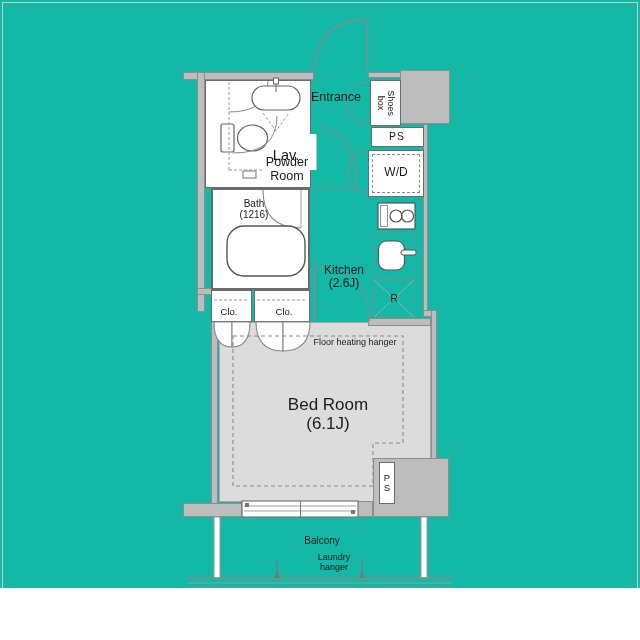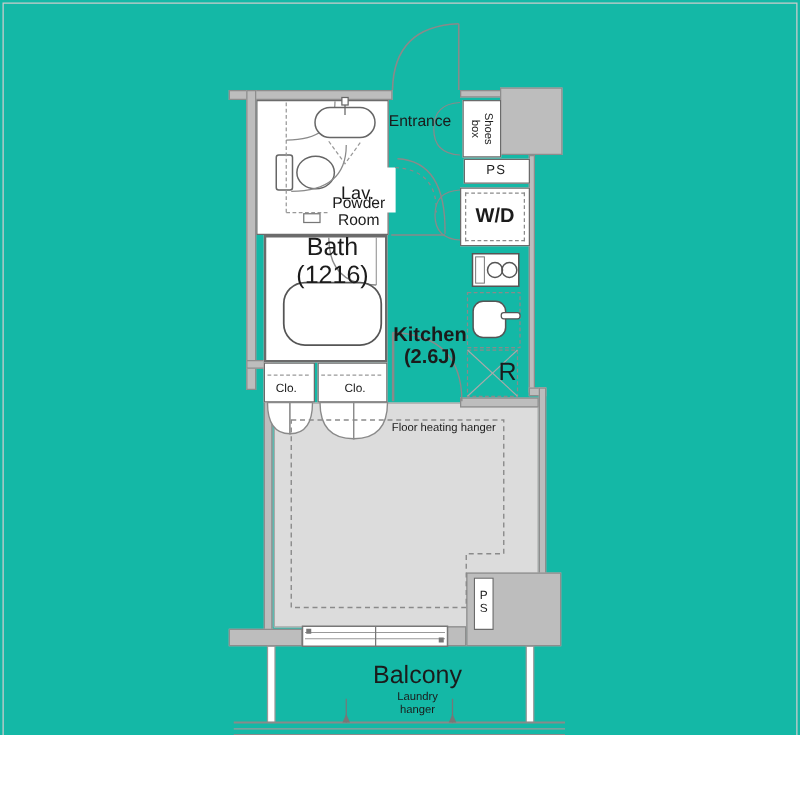--- a/index.html
+++ b/index.html
@@ -8,22 +8,22 @@
   .frame{position:absolute;left:2px;top:2px;width:634px;height:634px;border:1px solid #cccccc;}
   .wall{position:absolute;background:#bdbdbd;border:1px solid #8d8d8d;box-sizing:border-box;}
   .roombox{position:absolute;background:#ffffff;border:1.5px solid #6b6b6b;box-sizing:border-box;}
   .fixbox{position:absolute;background:#ffffff;border:1.2px solid #6b6b6b;box-sizing:border-box;}
   .floor{position:absolute;background:#dcdcdc;border:1px solid #a8a8a8;box-sizing:border-box;}
   .inner-dashed{position:absolute;left:3px;top:3px;right:3px;bottom:3px;border:1px dashed #8a8a8a;}
   svg.overlay{position:absolute;left:0;top:0;pointer-events:none;}
   .label{position:absolute;transform:translate(-50%,-50%);white-space:pre-line;text-align:center;
          line-height:1.1;color:#1b1b1b;}
   .fs9{font-size:9px;} .fs95{font-size:9.5px;} .fs10{font-size:10.5px;letter-spacing:1px;}
-  .fs12{font-size:12.5px;} .fs14{font-size:14.5px;} .fs15{font-size:20px;margin-left:12px;}
-  .fs16{font-size:16px;font-weight:bold;} .fs17{font-size:17px;}
+  .fs12{font-size:12.5px;} .fs14{font-size:14.5px;} .fs15{font-size:10px;}
+  .fs16{font-size:12px;} .fs17{font-size:17px;}
   .rot90{transform:translate(-50%,-50%) rotate(90deg);}
   .footer-note{position:absolute;transform:translate(-50%,-50%);font-size:11px;font-weight:bold;
          white-space:nowrap;color:#111;}
 </style>
 </head>
 <body>
 
 <div id="stage">
   <div class="frame"></div>
 
@@ -165,18 +165,20 @@
 Room</div>
   <div class="label fs14" style="left:286px;top:156px;">Lav.</div>
   <div class="label fs15" style="left:254px;top:209px;">Bath
 (1216)</div>
   <div class="label fs16" style="left:344px;top:233px;margin-top:44px;">Kitchen
 (2.6J)</div>
   <div class="label fs95" style="left:229px;top:312px;">Clo.</div>
   <div class="label fs95" style="left:284px;top:312px;">Clo.</div>
   <div class="label fs15" style="left:394px;top:298px;">R</div>
   <div class="label fs9" style="left:355px;top:343px;">Floor heating hanger</div>
+  <div class="label fs17" style="left:328px;top:415px;">Bed Room
+(6.1J)</div>
   <div class="label fs95" style="left:387px;top:483px;z-index:4;">P
 S</div>
   <div class="label fs15" style="left:322px;top:540px;">Balcony</div>
   <div class="label fs9" style="left:320px;top:563px;margin-left:14px;">Laundry
 hanger</div>
 </div>
 
 </body></html>

